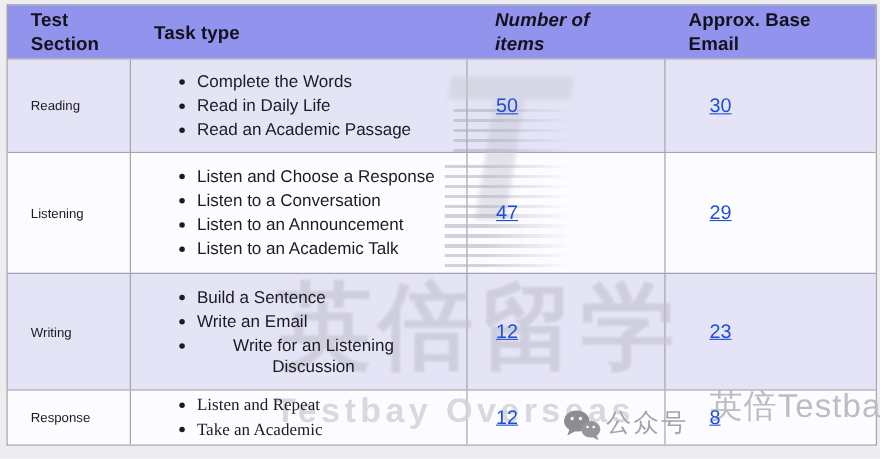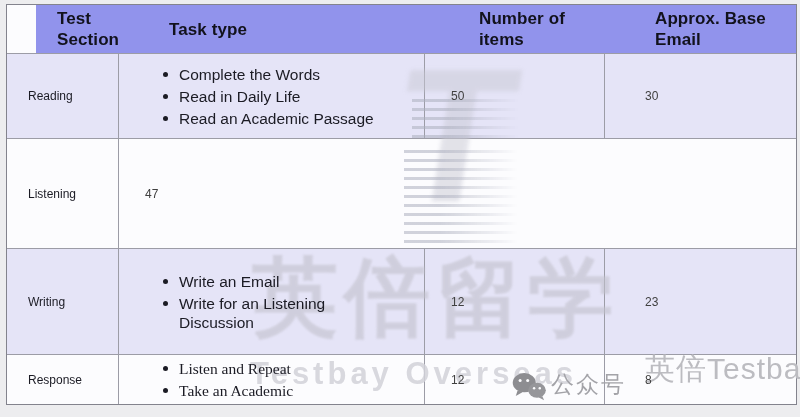--- a/index.html
+++ b/index.html
@@ -16,50 +16,50 @@
     position:absolute;left:6px;top:4px;width:791px;
     border:1px solid #83838d;
     box-sizing:border-box;
     background:#fcfcfe;
   }
   .trow{
     display:grid;
     grid-template-columns:111px 306px 180px 192px;
     box-sizing:border-box;
   }
-  .trow.header{height:48px;background:#9193ec;margin-left:29px;}
+  .trow.header{height:48px;background:#9193ec;}
   .trow.body{border-top:1px solid #9c9ca6;}
   .trow.shade-lavender{background:#e5e4f7;}
   .trow.shade-white{background:#fcfcfe;}
   .row-reading{height:85px;}
   .row-listening{height:110px;}
   .row-writing{height:106px;}
   .row-speaking{height:50px;}
 
   .cell{
     display:flex;align-items:center;
     box-sizing:border-box;
     overflow:hidden;
   }
   .trow.body .cell + .cell{border-left:1px solid #9c9ca6;}
 
   .pad-section{padding-left:21px;}
-  .pad-tasks{padding-left:0;}
+  .pad-tasks{padding-left:0;text-align:center;}
   .pad-items{padding-left:26px;}
   .pad-time{padding-left:40px;}
 
   .hdr{
     font-weight:700;font-size:17px;line-height:21px;
     color:#12121c;letter-spacing:.1px;
   }
-  .hdr-narrow-items{width:95px;}
+  .hdr-narrow-items{width:95px;font-style:italic;}
   .hdr-narrow-time{width:128px;}
 
   .section-label{font-size:12px;color:#1b1b24;}
-  .num-value{font-size:12px;color:#404040;}
+  .num-value{font-size:18px;color:#1d4ed8;text-decoration:underline;}
 
   .task-list{
     list-style:none;margin:0;padding:0 6px 0 44px;
   }
   .task-list li{
     display:flex;align-items:flex-start;
     font-size:15.5px;line-height:19px;color:#1b1b24;
     margin:3px 0;max-width:236px;
   }
   .task-list li::before{
@@ -154,31 +154,43 @@
       </div>
       <div class="cell pad-time">
         <span class="num-value z-text">30</span>
       </div>
     </div>
 
     <div class="trow body shade-white row-listening">
       <div class="cell pad-section">
         <span class="section-label z-text">Listening</span>
       </div>
+      <div class="cell pad-tasks">
+        <ul class="task-list">
+          <li class="z-text">Listen and Choose a Response</li>
+          <li class="z-text">Listen to a Conversation</li>
+          <li class="z-text">Listen to an Announcement</li>
+          <li class="z-text">Listen to an Academic Talk</li>
+        </ul>
+      </div>
       <div class="cell pad-items">
         <span class="num-value z-text">47</span>
       </div>
+      <div class="cell pad-time">
+        <span class="num-value z-text">29</span>
+      </div>
     </div>
 
     <div class="trow body shade-lavender row-writing">
       <div class="cell pad-section">
         <span class="section-label z-text">Writing</span>
       </div>
       <div class="cell pad-tasks">
         <ul class="task-list">
+          <li class="z-text">Build a Sentence</li>
           <li class="z-text">Write an Email</li>
           <li class="z-text" style="max-width:228px;">Write for an Listening Discussion</li>
         </ul>
       </div>
       <div class="cell pad-items">
         <span class="num-value z-text">12</span>
       </div>
       <div class="cell pad-time">
         <span class="num-value z-text">23</span>
       </div>

